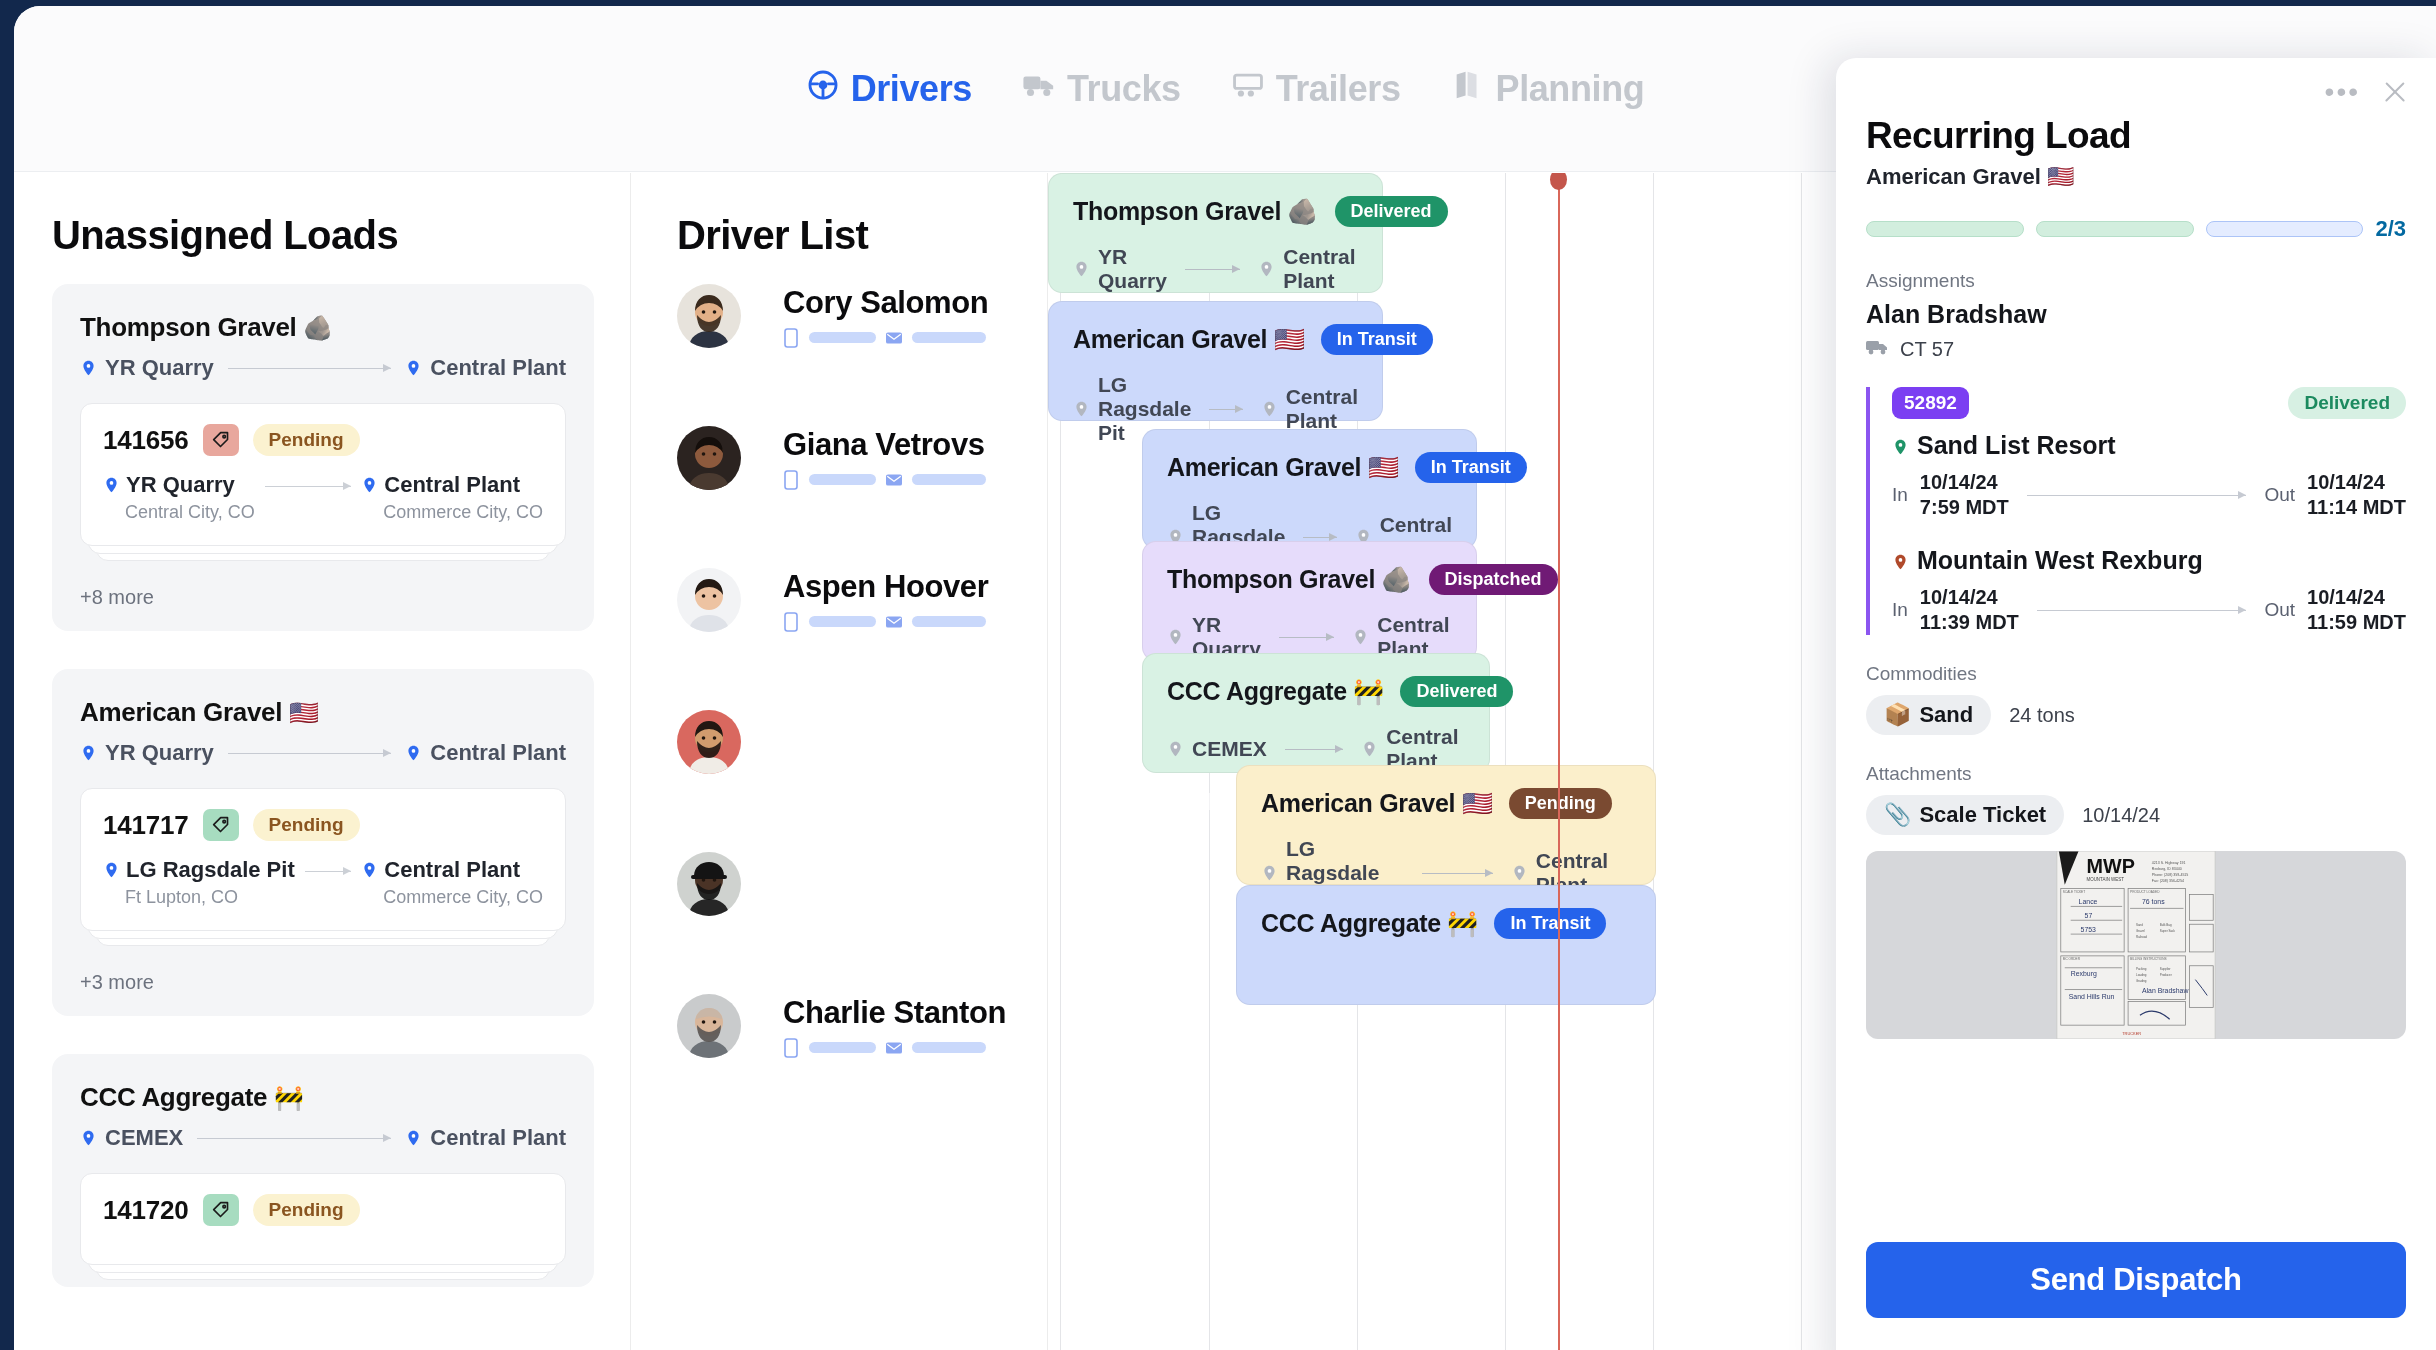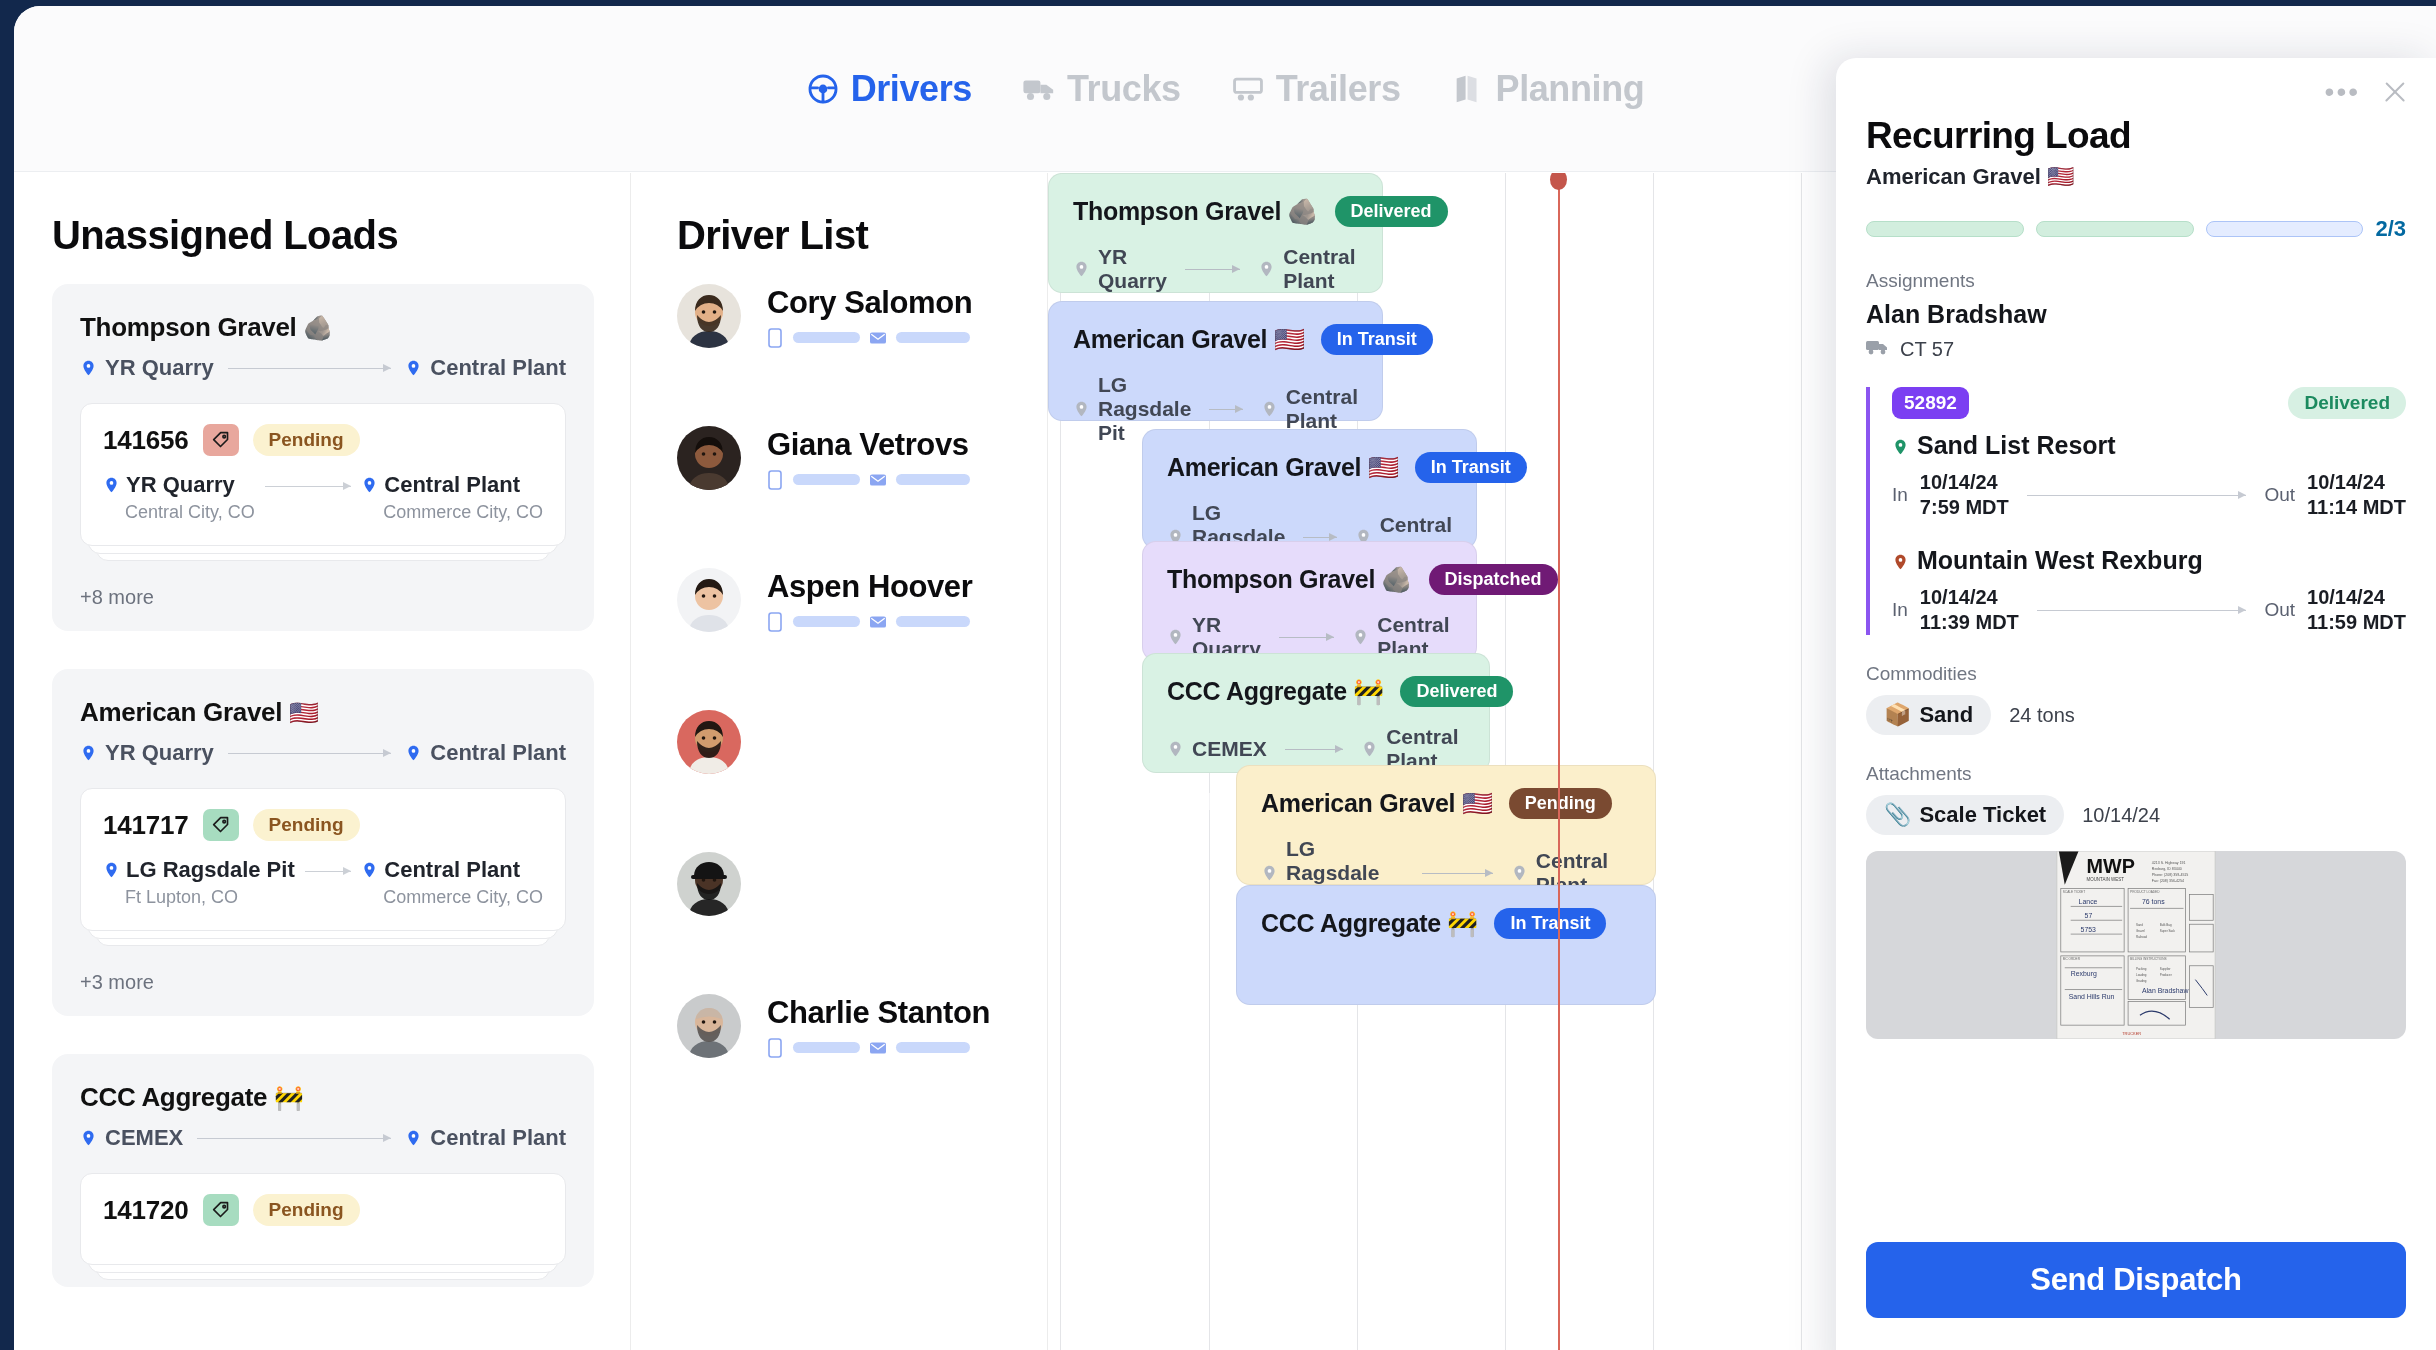--- a/index.html
+++ b/index.html
@@ -29,21 +29,21 @@
   }
 
   
   #topnav{
     position:absolute; left:0; top:0; right:0; height:166px;
     background:#fbfbfc;
     border-bottom:1px solid #eceef1;
     display:flex; align-items:center; justify-content:center; gap:50px;
     z-index:5;
   }
-  .nav-item{ display:flex; align-items:center; gap:11px; cursor:pointer; }
+  .nav-item{ display:flex; gap:11px; cursor:pointer; }
   .nav-label{ font-size:36px; font-weight:700; color:#c3c7cd; letter-spacing:-.4px; }
   .nav-item.active .nav-label{ color:#2563eb; }
   .nav-icon{ width:34px; height:34px; display:block; }
   .nav-icon svg{ width:100%; height:100%; display:block; }
 
   
   #body-cols{
     position:absolute; left:0; top:167px; right:0; bottom:0;
     display:flex; z-index:2;
   }
@@ -86,21 +86,21 @@
   .lc-stop .nm{ font-size:22px; font-weight:700; color:#20242c; display:flex; align-items:center; gap:6px; white-space:nowrap;}
   .lc-stop .nm .pin{ color:#2f6bf0; }
   .lc-stop .sub{ font-size:18px; color:#8d939e; margin-top:4px; margin-left:22px; white-space:nowrap;}
   .lc-mid{ flex:1; display:flex; align-items:center; padding:14px 10px 0 10px; min-width:28px;}
   .lc-mid .ln{ flex:1; height:1px; background:#ccd0d6; position:relative;}
   .lc-mid .ln:after{ content:""; position:absolute; right:0; top:-4px;
       border-left:8px solid #ccd0d6; border-top:4px solid transparent; border-bottom:4px solid transparent;}
   .more-link{ font-size:20px; color:#6c727e; margin-top:40px; }
 
   
-  .driver-row{ display:flex; align-items:center; gap:26px; margin-bottom:78px; }
+  .driver-row{ display:flex; align-items:center; gap:42px; margin-bottom:78px; }
   .avatar{ width:64px; height:64px; border-radius:50%; flex:none; overflow:hidden; position:relative; }
   .avatar svg{ width:100%; height:100%; display:block;}
   .driver-name{ font-size:31px; font-weight:700; color:#0b0b0d; letter-spacing:-.4px;}
   .driver-meta{ display:flex; align-items:center; gap:10px; margin-top:7px; }
   .driver-meta .mi{ color:#8ba6f2; display:flex; }
   .driver-meta .mi svg{width:16px;height:20px;}
   .skel{ height:11px; border-radius:6px; background:#c9d8fb; }
   .skel.w1{ width:67px;} .skel.w2{ width:74px;}
 
   

